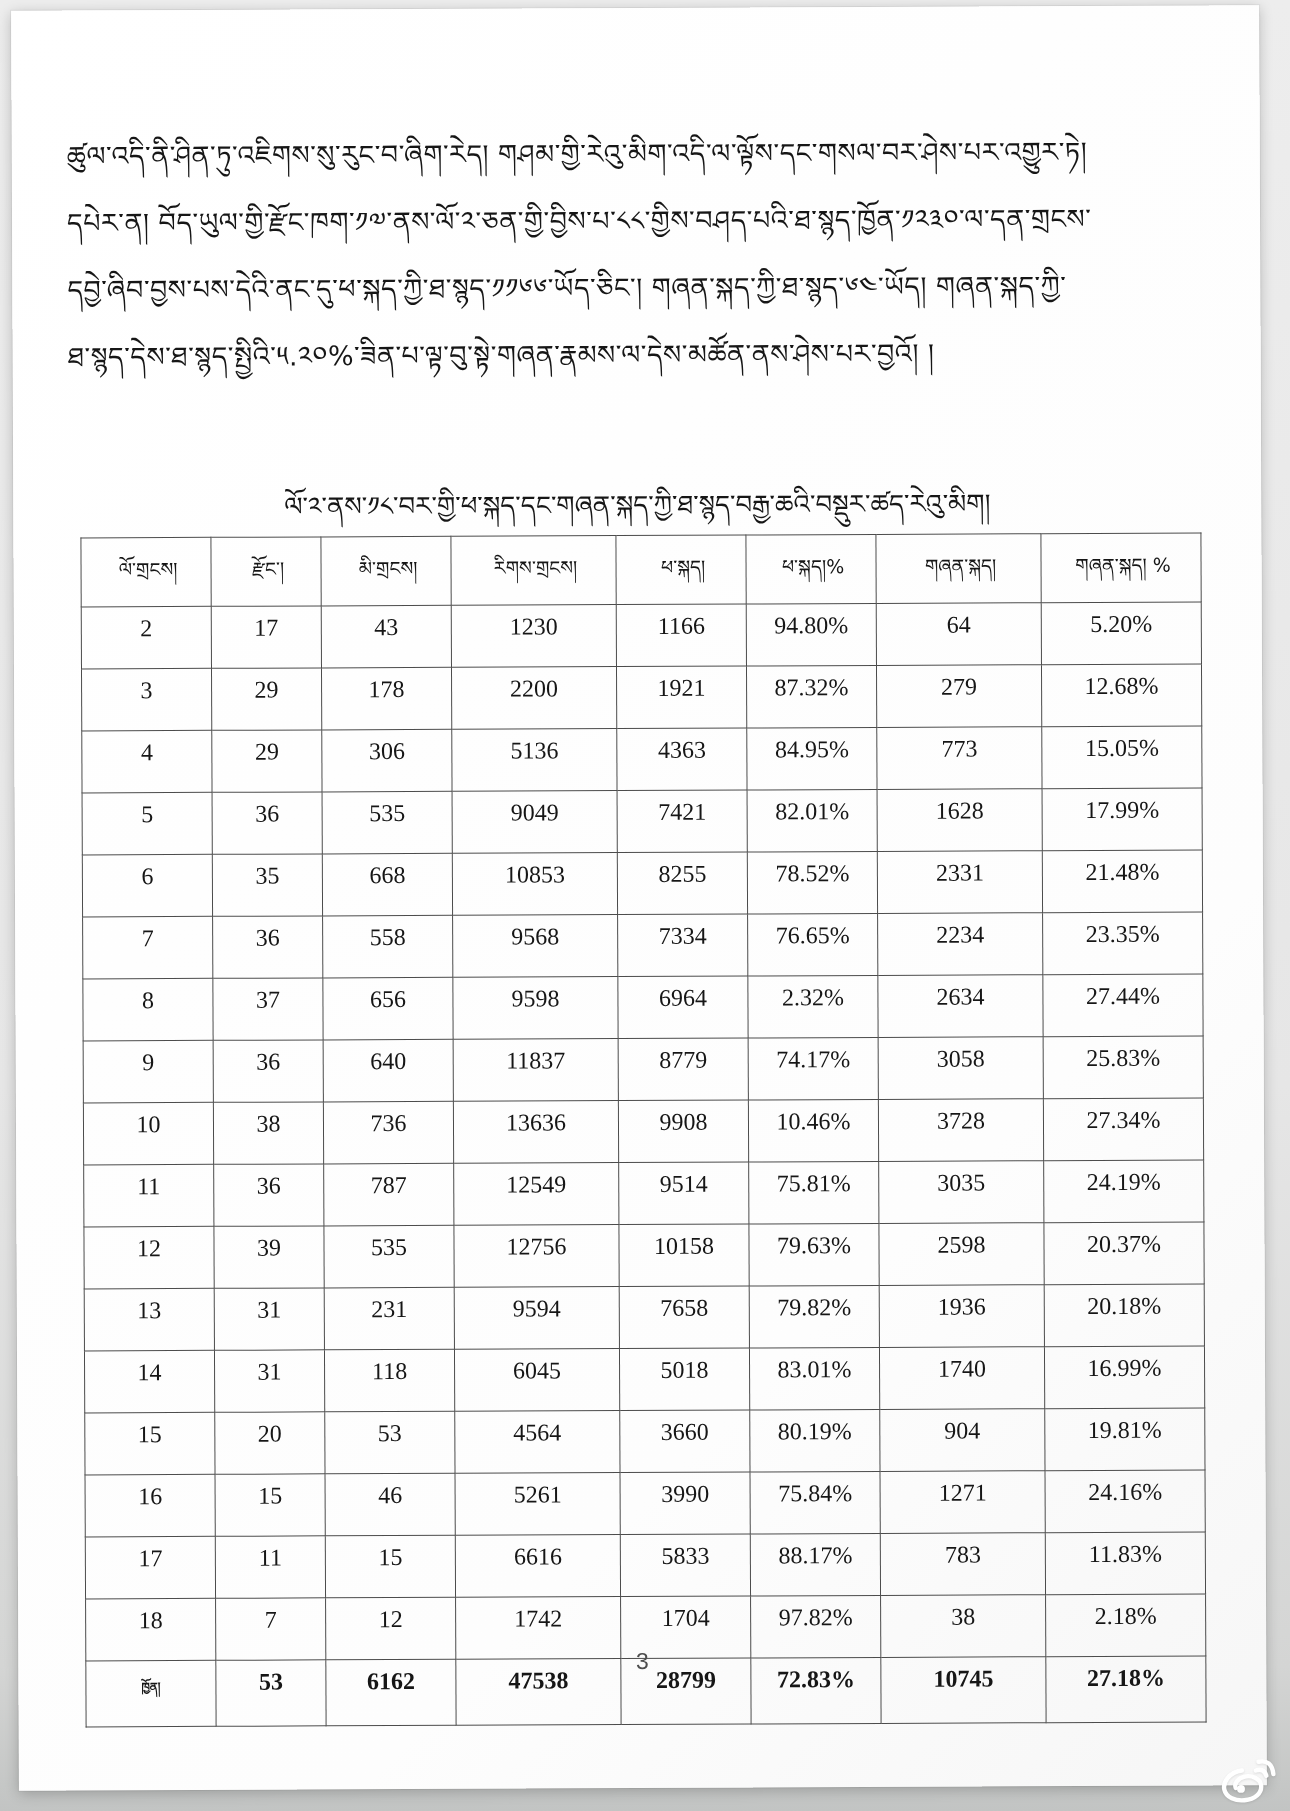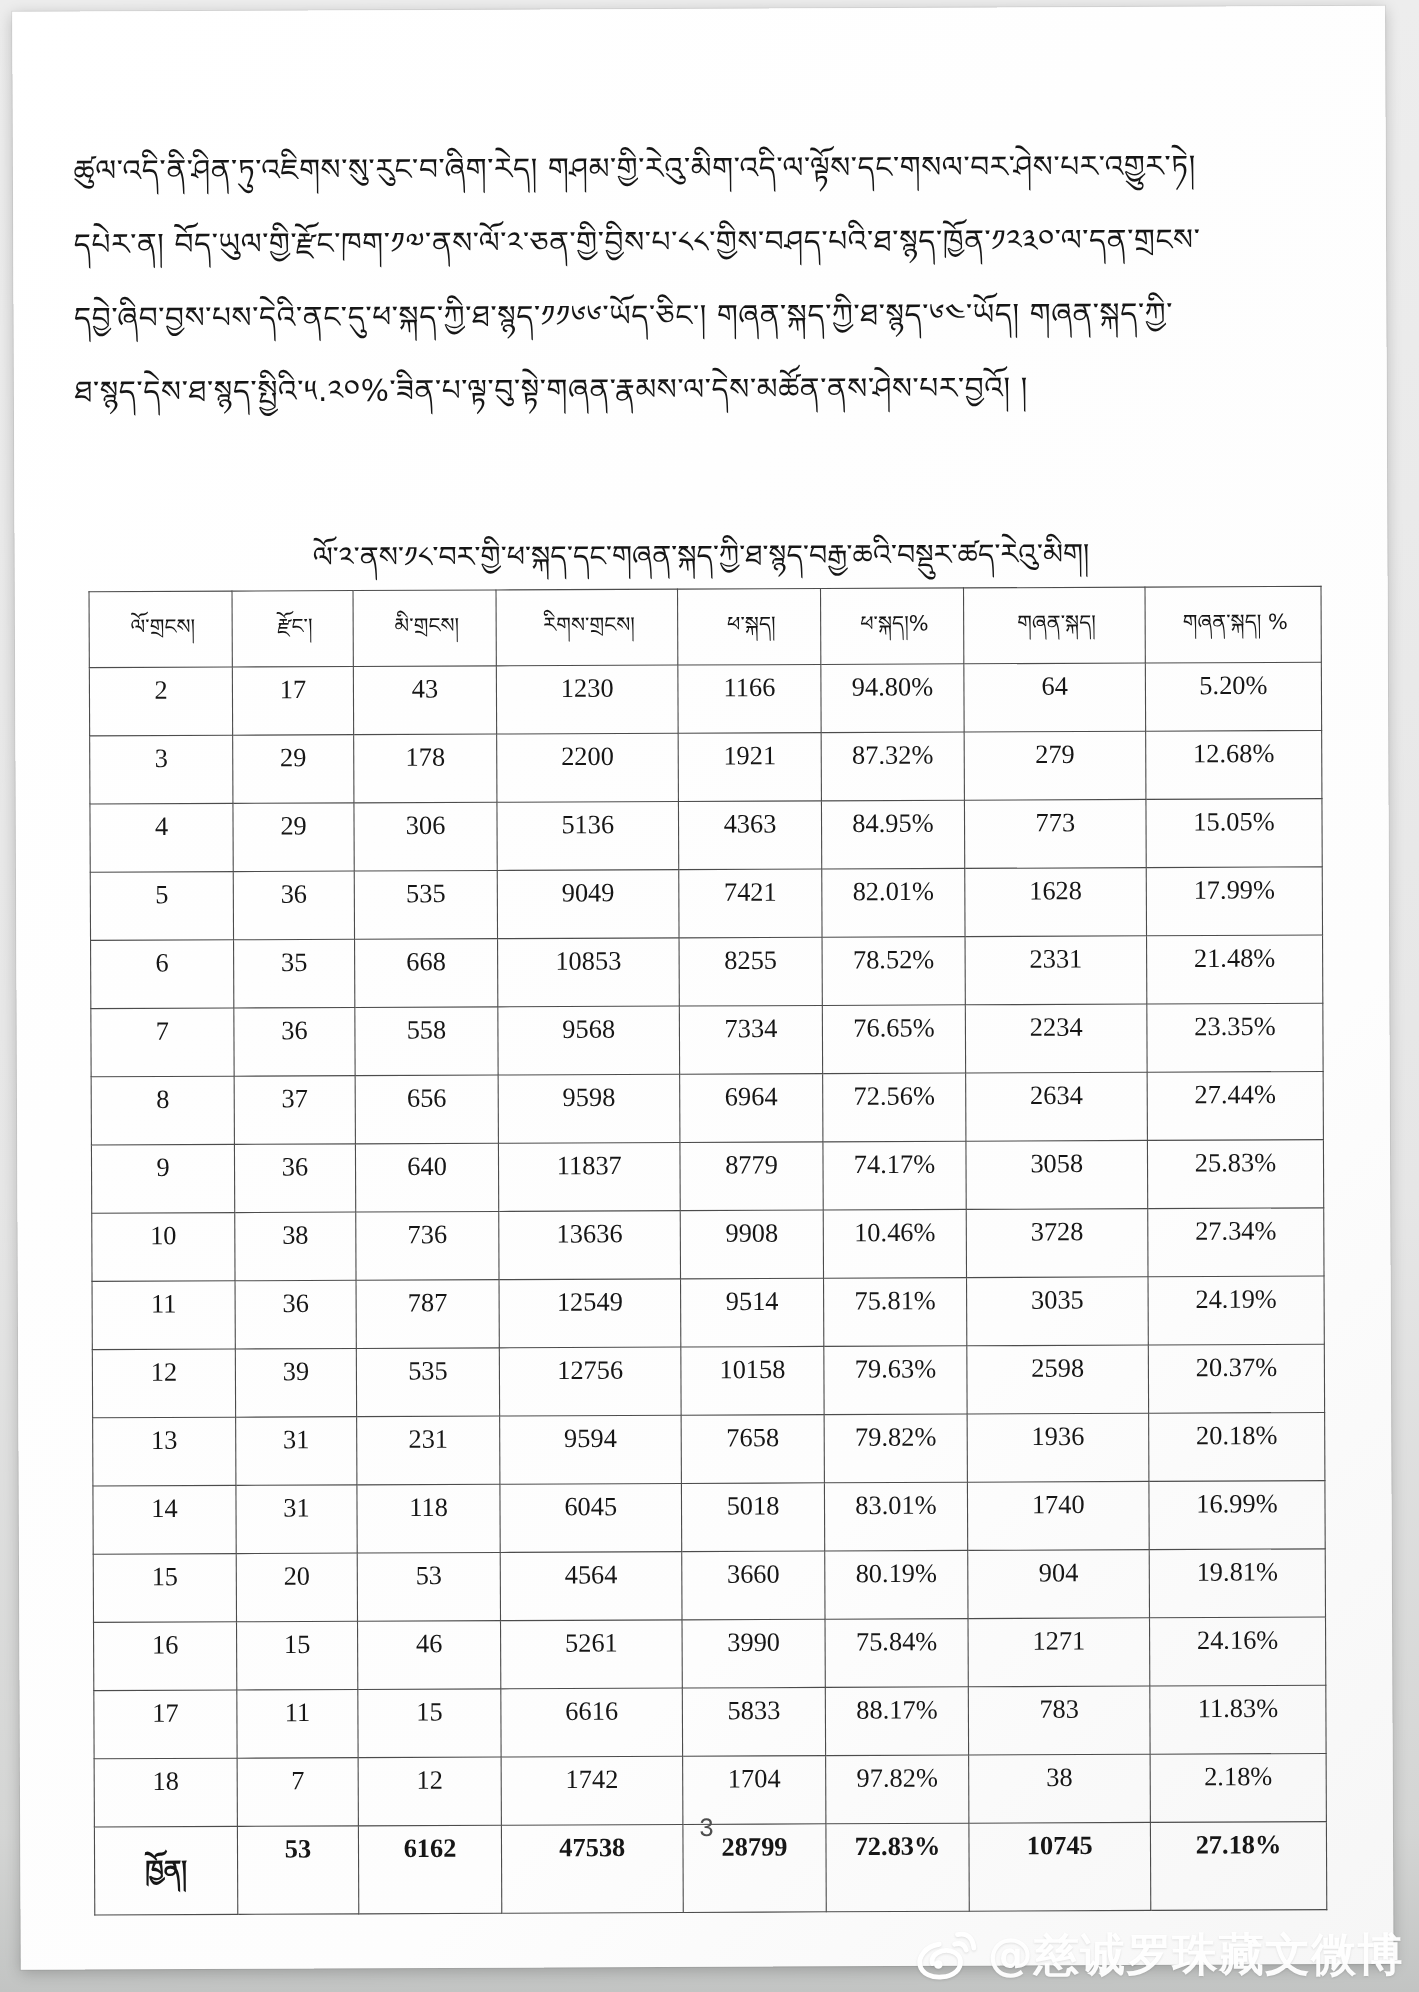--- a/index.html
+++ b/index.html
@@ -38,21 +38,21 @@
     height:58px;padding:10px 2px 0 6px;
     font-family:"DejaVu Sans", sans-serif;
     font-size:19px;font-weight:normal;
   }
   table.vocab td{
     height:53px;padding:8px 2px 0 2px;
     font-size:24px;
   }
   table.vocab tr.total td{font-weight:bold;}
   table.vocab tr.total td:first-child{
-    font-family:Liberation Sans, sans-serif;font-size:24px;padding-top:12px;
+    font-family:Liberation Sans, sans-serif;font-size:12px;padding-top:12px;
   }
   .page-number{
     position:absolute;left:0;top:1640px;width:100%;
     text-align:center;font-size:23px;color:#4e4e4e;
     font-family:"Liberation Sans","DejaVu Sans",sans-serif;
   }
   .watermark{
     position:absolute;right:14px;bottom:6px;
     display:flex;align-items:center;gap:10px;
     color:rgba(255,255,255,.96);
@@ -159,21 +159,21 @@
           <td>76.65%</td>
           <td>2234</td>
           <td>23.35%</td>
         </tr>
         <tr>
           <td>8</td>
           <td>37</td>
           <td>656</td>
           <td>9598</td>
           <td>6964</td>
-          <td>72.56%</td>
+          <td>2.32%</td>
           <td>2634</td>
           <td>27.44%</td>
         </tr>
         <tr>
           <td>9</td>
           <td>36</td>
           <td>640</td>
           <td>11837</td>
           <td>8779</td>
           <td>74.17%</td>
@@ -290,14 +290,13 @@
   <span>
     <svg width="56" height="48" viewBox="0 0 64 54">
       <g fill="none" stroke="#ffffff" stroke-width="5" stroke-linecap="round">
         <path d="M25 15 C10 17 3 29 5 37 C7 46 18 50 28 49 C40 48 48 41 47 32 C46 24 36 20 28 22 C20 24 16 30 18 35"></path>
         <path d="M41 15 q9 -3 12 6"></path>
         <path d="M44 5 q15 -3 17 14"></path>
       </g>
       <circle cx="24" cy="36" r="4.5" fill="#ffffff"></circle>
     </svg>
   </span>
-  <span>@慈诚罗珠藏文微博</span>
 </div>
 
 </body></html>

